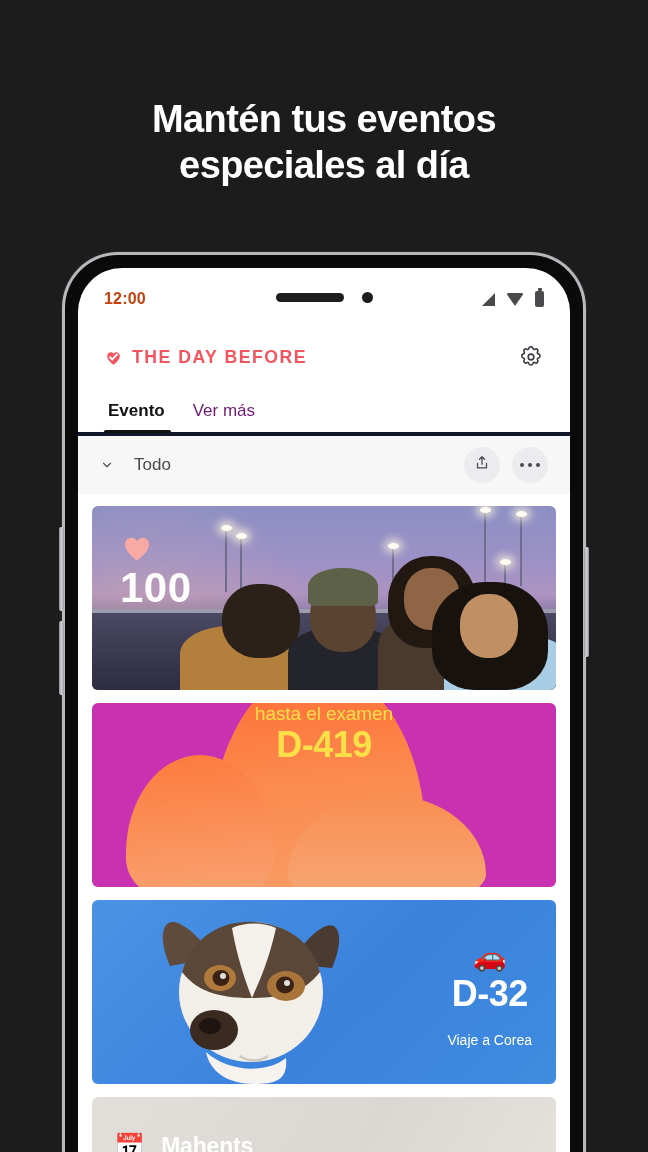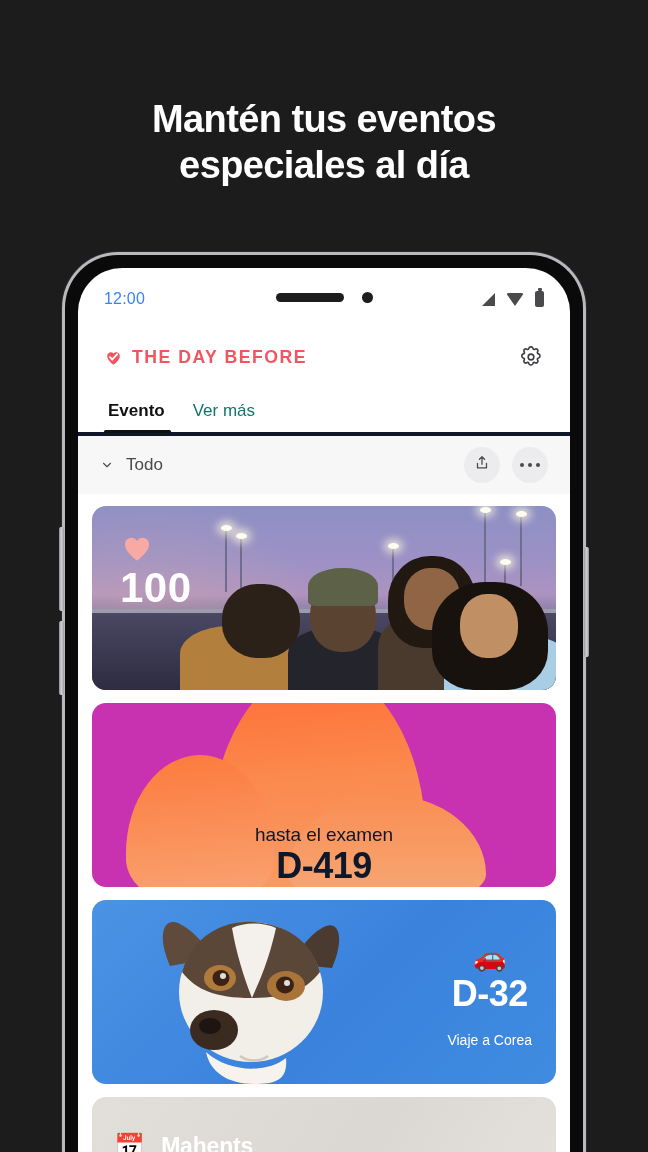--- a/index.html
+++ b/index.html
@@ -56,21 +56,21 @@
 
   
   .statusbar {
     position:relative;
     height:62px;
     display:flex;
     align-items:center;
     padding:0 26px;
   }
   .status-time {
-    font-size:16px; color:#3b82f6; font-weight:400;
+    font-size:16px; color:#c2410c; font-weight:700;
     letter-spacing:0.2px;
   }
   .notch {
     position:absolute;
     left:0; right:0; top:24px;
     display:flex; align-items:center; justify-content:center; gap:18px;
     pointer-events:none;
   }
   .speaker { width:68px; height:9px; border-radius:5px; background:#1d1d1f; }
   .camera  { width:11px; height:11px; border-radius:50%; background:#1d1d1f; }
@@ -118,57 +118,57 @@
   .gear-btn { margin-left:auto; width:26px; height:26px; cursor:pointer; }
 
   
   .tabs {
     display:flex; align-items:flex-end;
     padding:0 26px;
     height:52px;
     border-bottom:4px solid #0f172a;
   }
   .tab {
-    font-size:17px; color:#0f766e;
+    font-size:17px; color:#701a75;
     padding:0 14px 11px 14px;
     cursor:pointer;
     position:relative;
   }
   .tab:first-child{ padding-left:4px; }
   .tab.active { color:#111; font-weight:bold; }
   .tab.active::after {
     content:""; position:absolute; left:0; right:8px; bottom:-1px;
     height:3px; background:#111; border-radius:2px;
   }
 
   
   .filterbar {
     height:58px;
     background:#f7f7f8;
     display:flex; align-items:center;
     padding:0 22px;
   }
-  .filter-left { display:flex; align-items:center; gap:12px; cursor:pointer; }
+  .filter-left { display:flex; align-items:center; gap:20px; cursor:pointer; }
   .chev { width:14px; height:14px; }
   .filter-label { font-size:17px; color:#4a4a4d; }
   .round-btns { margin-left:auto; display:flex; align-items:center; gap:12px; }
   .round-btn {
     width:36px; height:36px; border-radius:50%;
     background:#ececee;
     display:flex; align-items:center; justify-content:center;
     cursor:pointer;
   }
   .dots { display:flex; gap:3.5px; }
   .dots i { width:4.5px; height:4.5px; border-radius:50%; background:#4a4a4d; display:block; }
 
   
   .cards { padding:12px 14px 0 14px; background:#fff; }
   .card {
     position:relative;
-    border-radius:14px;
+    border-radius:6px;
     overflow:hidden;
     margin-bottom:13px;
     height:184px;
   }
 
   
   .card-photo {
     position:absolute; inset:0;
     background:
       radial-gradient(circle at 12% 88%, rgba(255,190,150,.28), transparent 42%),
@@ -217,22 +217,22 @@
   .w1 { left:118px; top:-36px; width:216px; height:250px;
         border-radius:50% 50% 40% 40% / 70% 70% 30% 30%; }
   .w2 { left:34px; top:52px;  width:148px; height:150px;
         border-radius:52% 52% 44% 44% / 68% 68% 32% 32%;
         background:linear-gradient(175deg,#fc7a3d,#f9a574); }
   .w3 { left:196px; top:92px; width:198px; height:110px;
         border-radius:50% 50% 40% 40% / 72% 72% 28% 28%;
         background:linear-gradient(180deg,#f98e52,#f7a877); }
   .exam-text {
     position:absolute; inset:0;
-    display:flex; flex-direction:column; align-items:center; justify-content:flex-end;
-    color:#0f172a; text-align:center;
+    display:flex; flex-direction:column; align-items:center; justify-content:flex-start;
+    color:#fde047; text-align:center;
   }
   .exam-sub   { font-size:19px; letter-spacing:-0.1px; }
   .exam-big   { font-size:36px; font-weight:bold; margin-top:-1px; letter-spacing:-0.5px; }
   .exam-small { font-size:14px; margin-top:3px; }
 
   
   .card-trip { background:linear-gradient(135deg,#4a93e4 0%,#3b82dd 55%,#3f8ce0 100%); }
   .dog { position:absolute; left:44px; bottom:0; width:230px; height:178px; }
   .trip-text {
     position:absolute; right:24px; top:50%;

